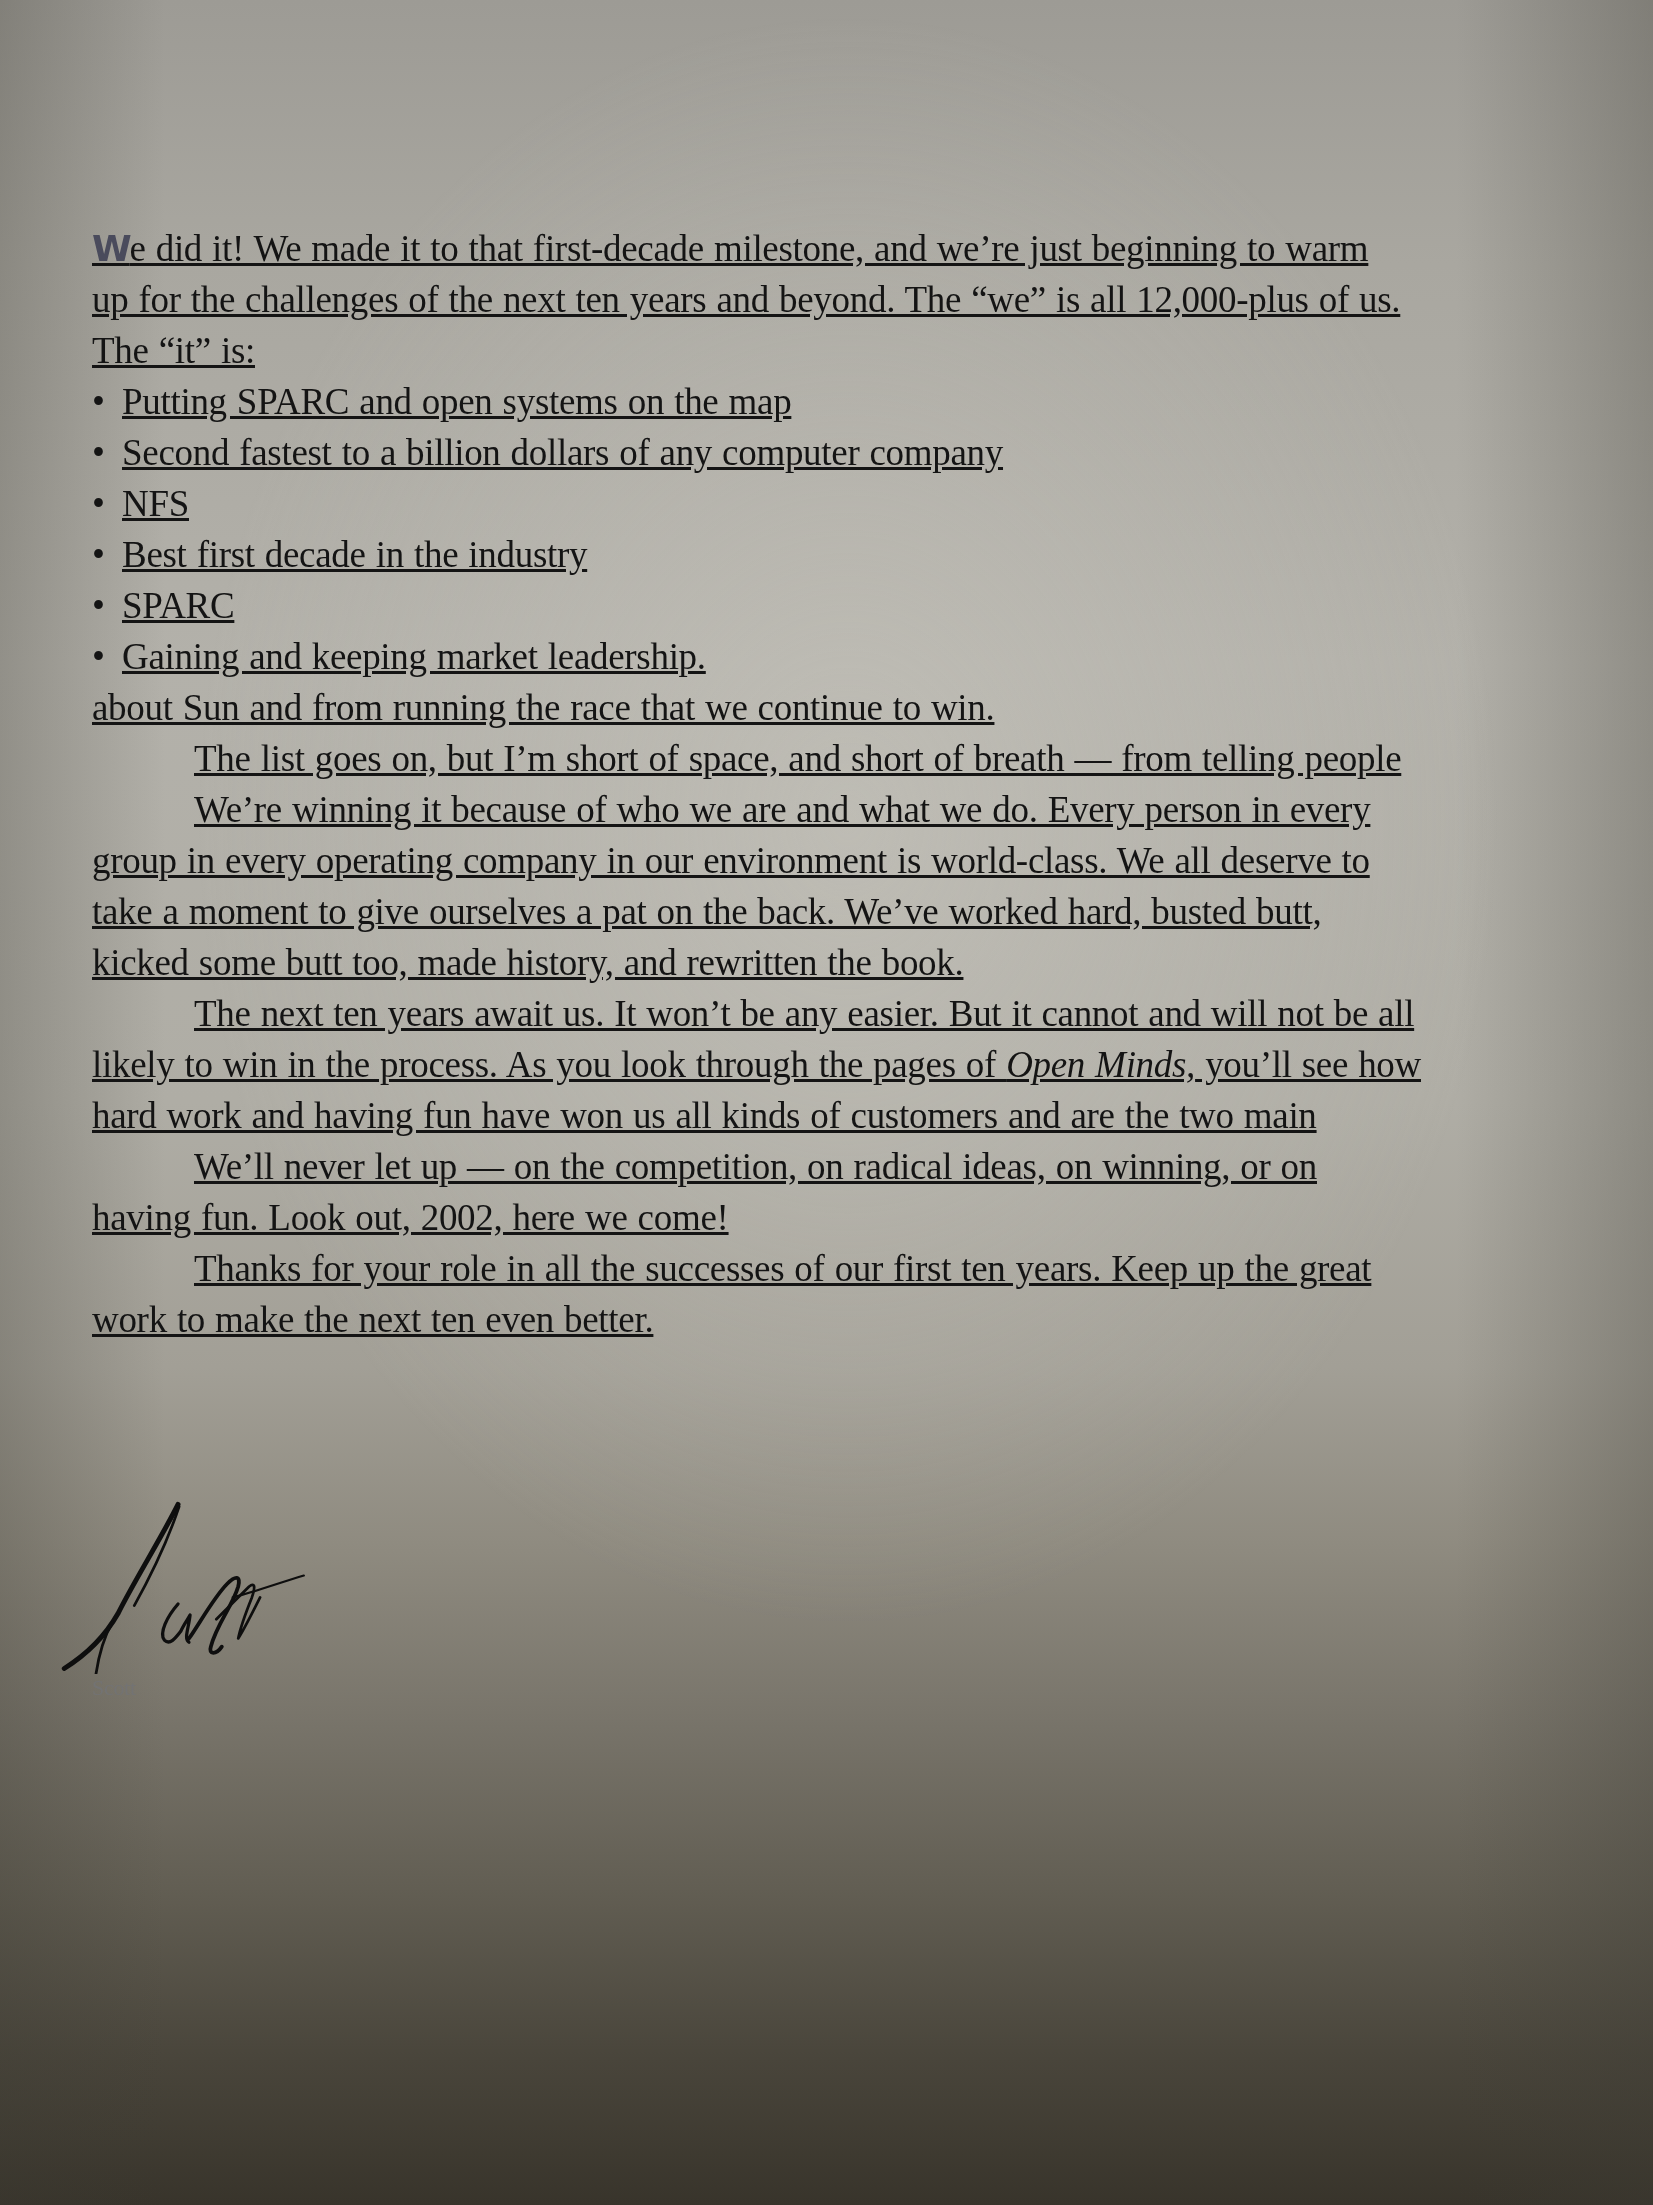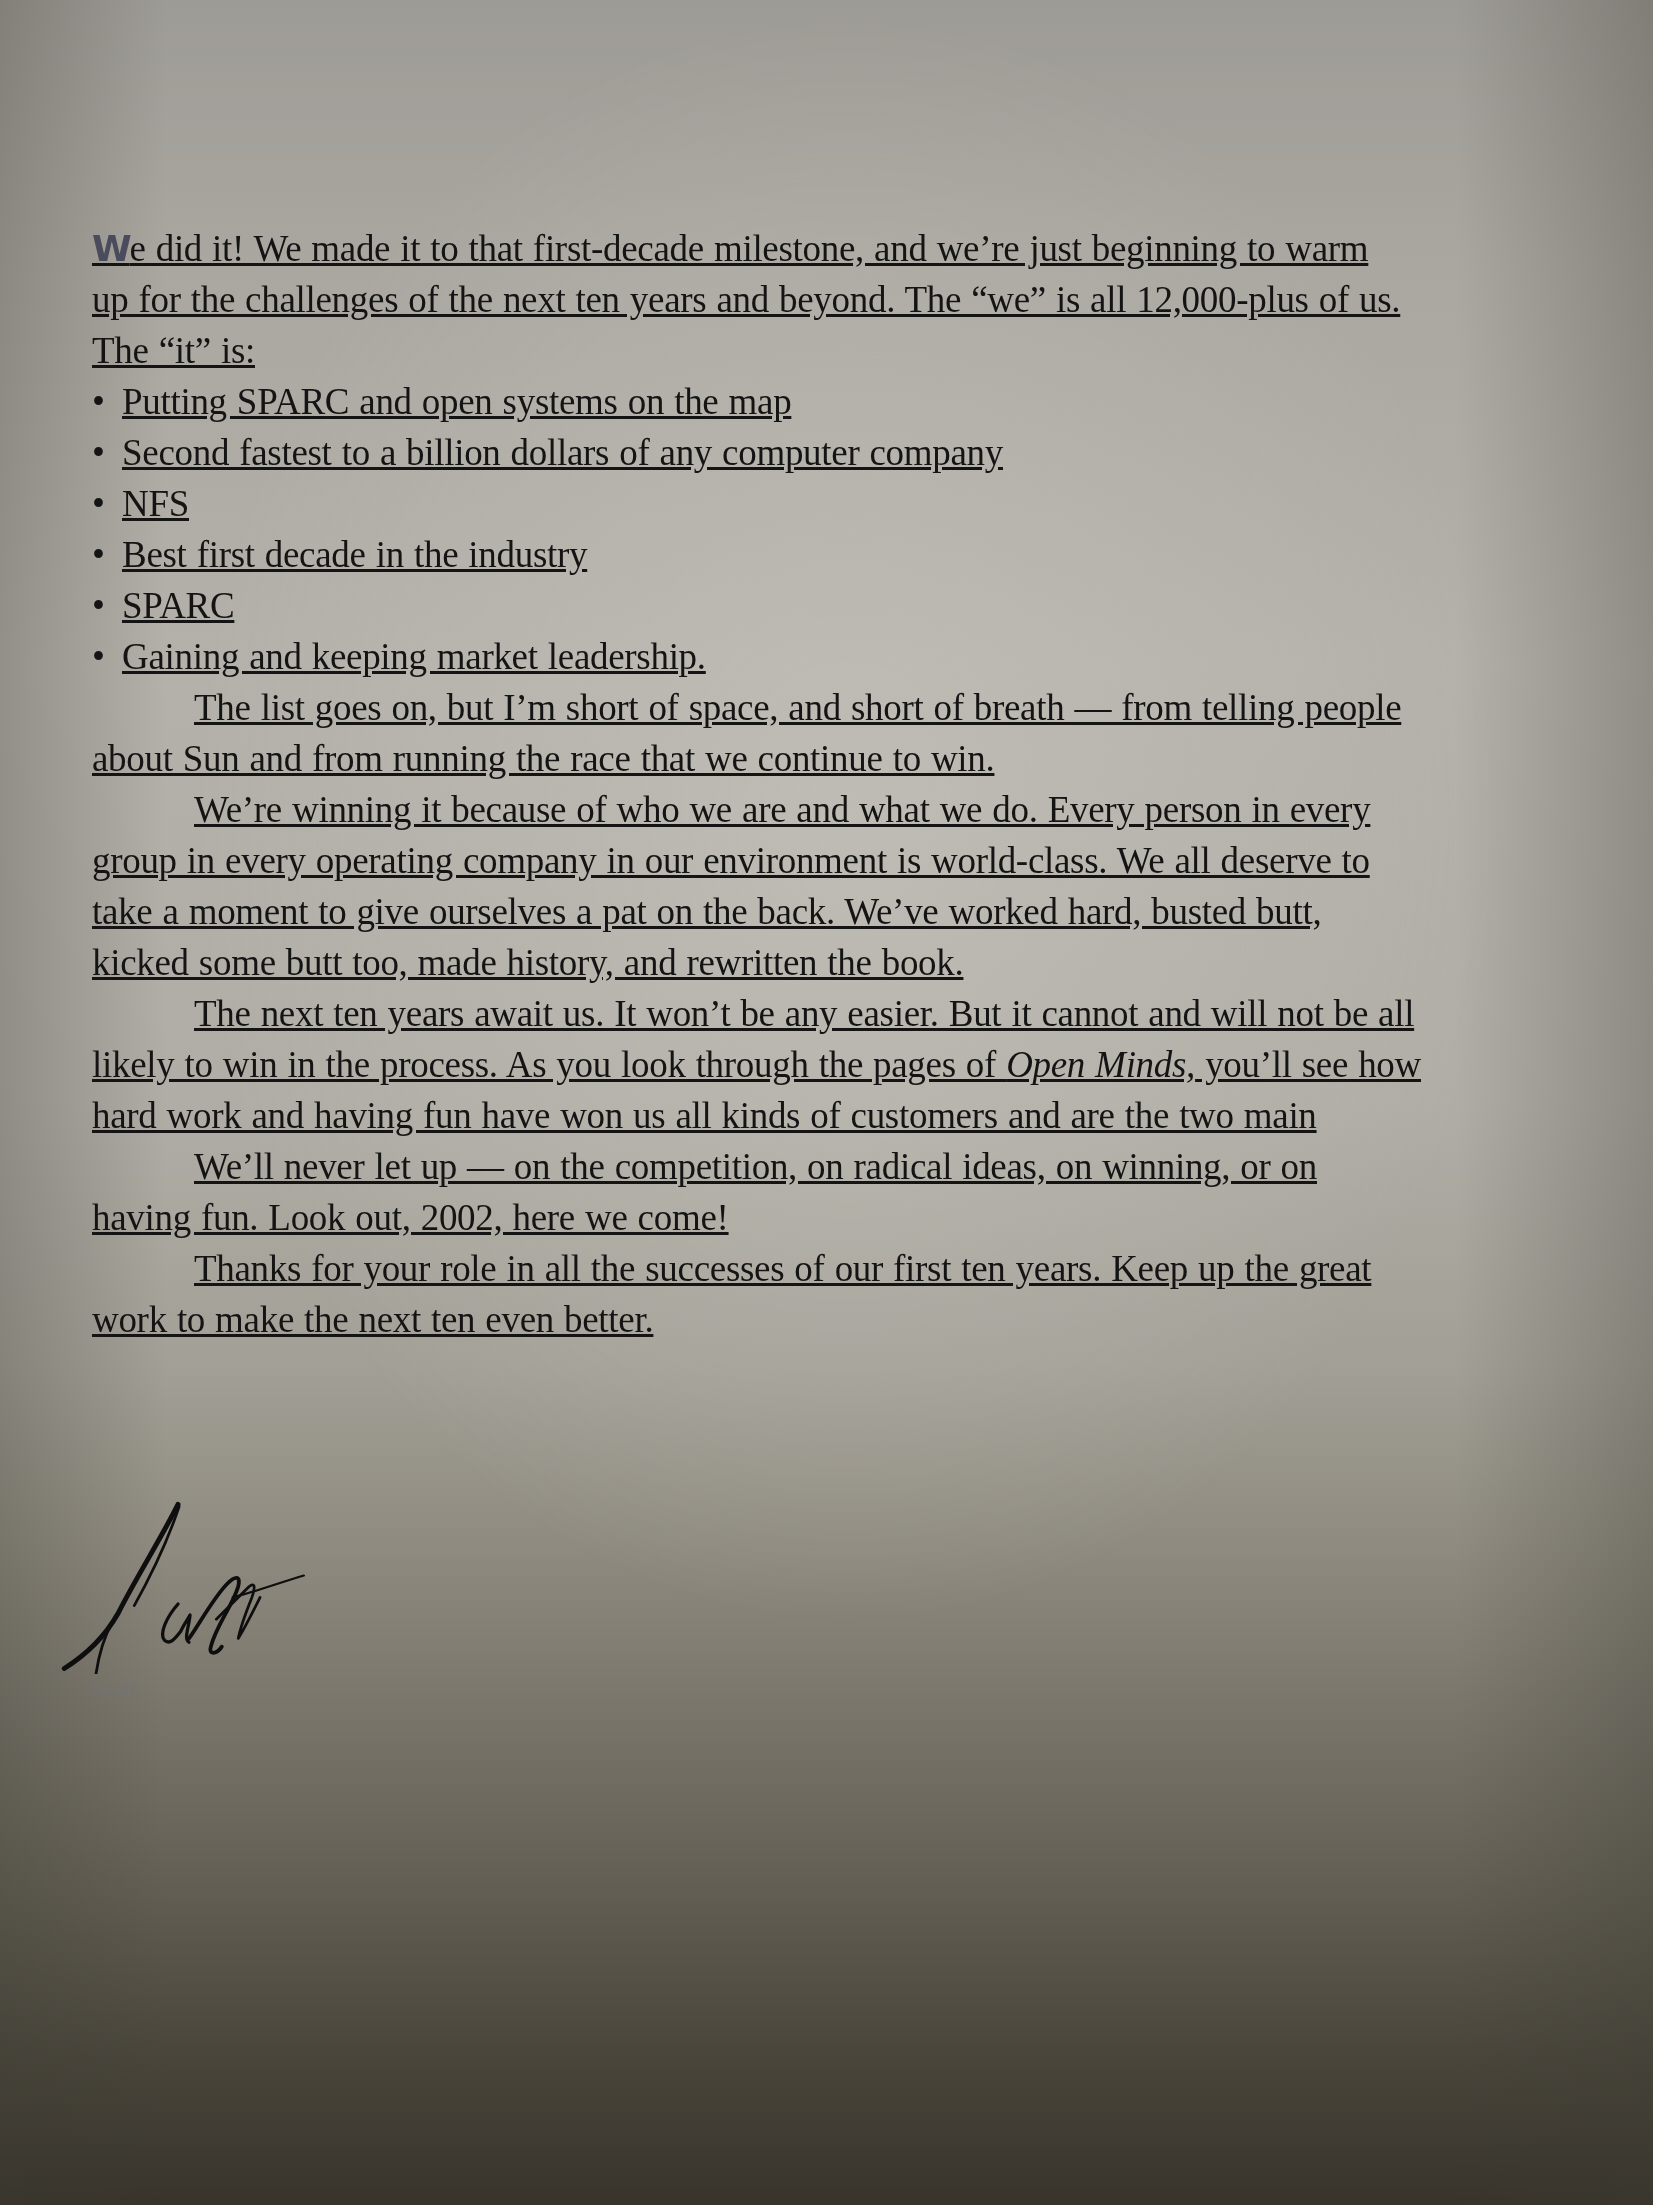--- a/index.html
+++ b/index.html
@@ -97,22 +97,22 @@
   <div>
     <span class="line"><span class="bullet">•</span><span>Putting SPARC and open systems on the map</span></span>
     <span class="line"><span class="bullet">•</span><span>Second fastest to a billion dollars of any computer company</span></span>
     <span class="line"><span class="bullet">•</span><span>NFS</span></span>
     <span class="line"><span class="bullet">•</span><span>Best first decade in the industry</span></span>
     <span class="line"><span class="bullet">•</span><span>SPARC</span></span>
     <span class="line"><span class="bullet">•</span><span>Gaining and keeping market leadership.</span></span>
   </div>
 
   <div>
+    <span class="line">about Sun and from running the race that we continue to win.</span>
     <span class="line indent">The list goes on, but I’m short of space, and short of breath — from telling people</span>
-    <span class="line">about Sun and from running the race that we continue to win.</span>
   </div>
 
   <div>
     <span class="line indent">We’re winning it because of who we are and what we do. Every person in every</span>
     <span class="line">group in every operating company in our environment is world-class. We all deserve to</span>
     <span class="line">take a moment to give ourselves a pat on the back. We’ve worked hard, busted butt,</span>
     <span class="line">kicked some butt too, made history, and rewritten the book.</span>
   </div>
 
   <div>

